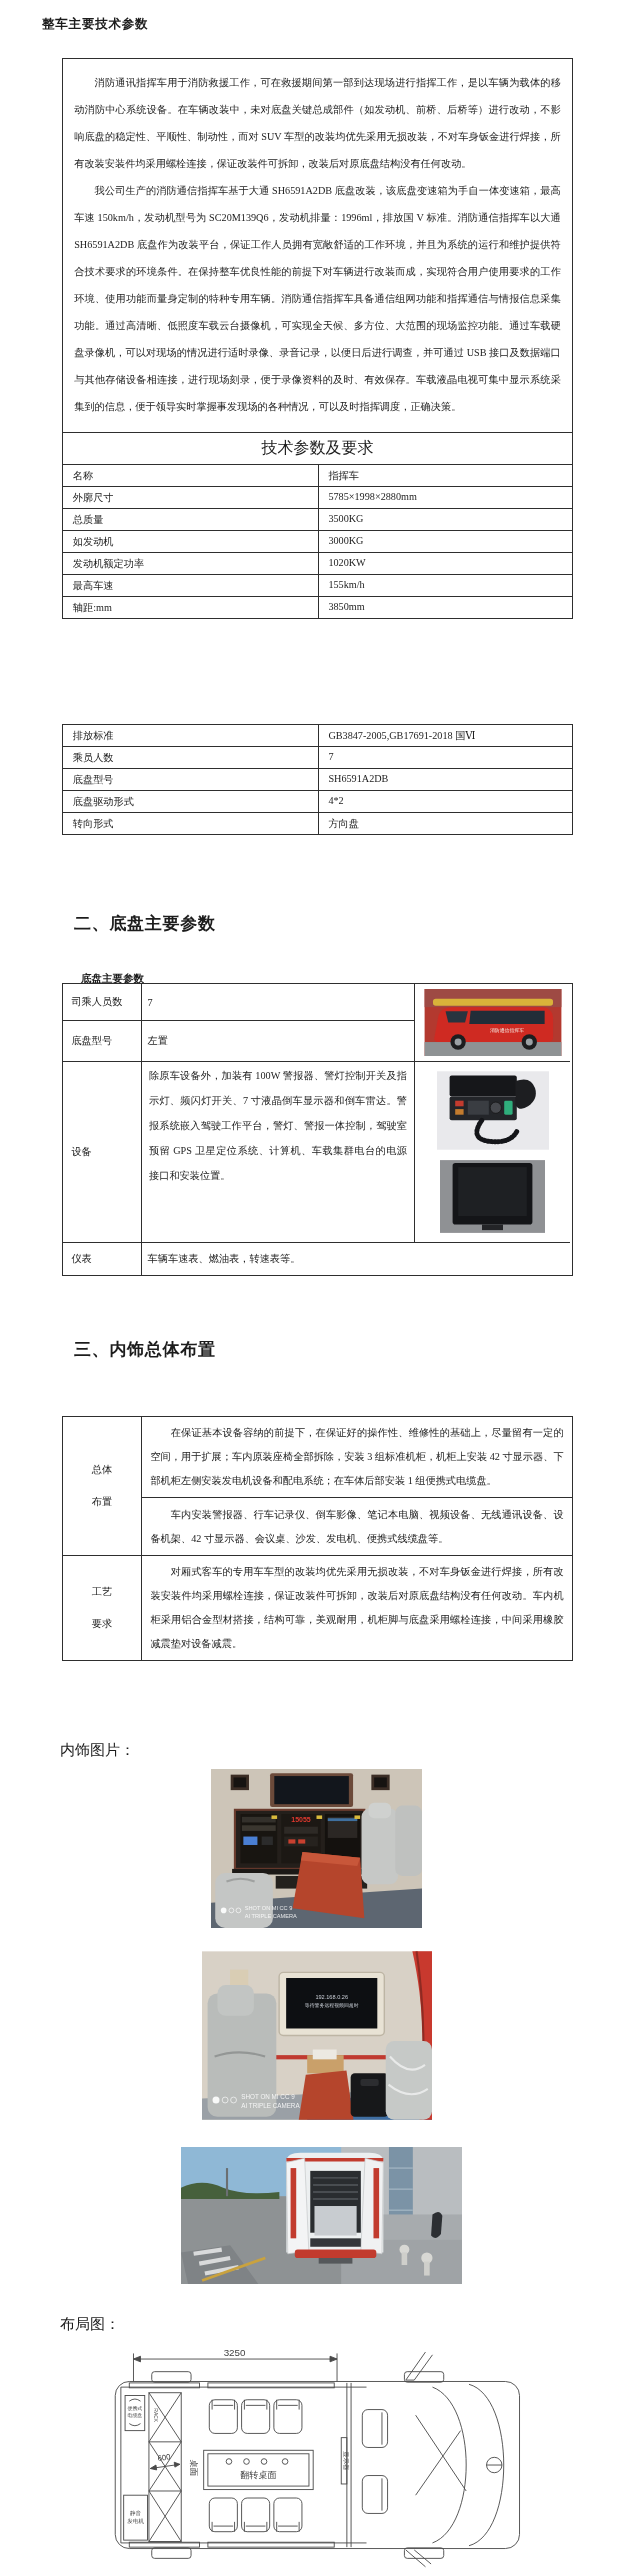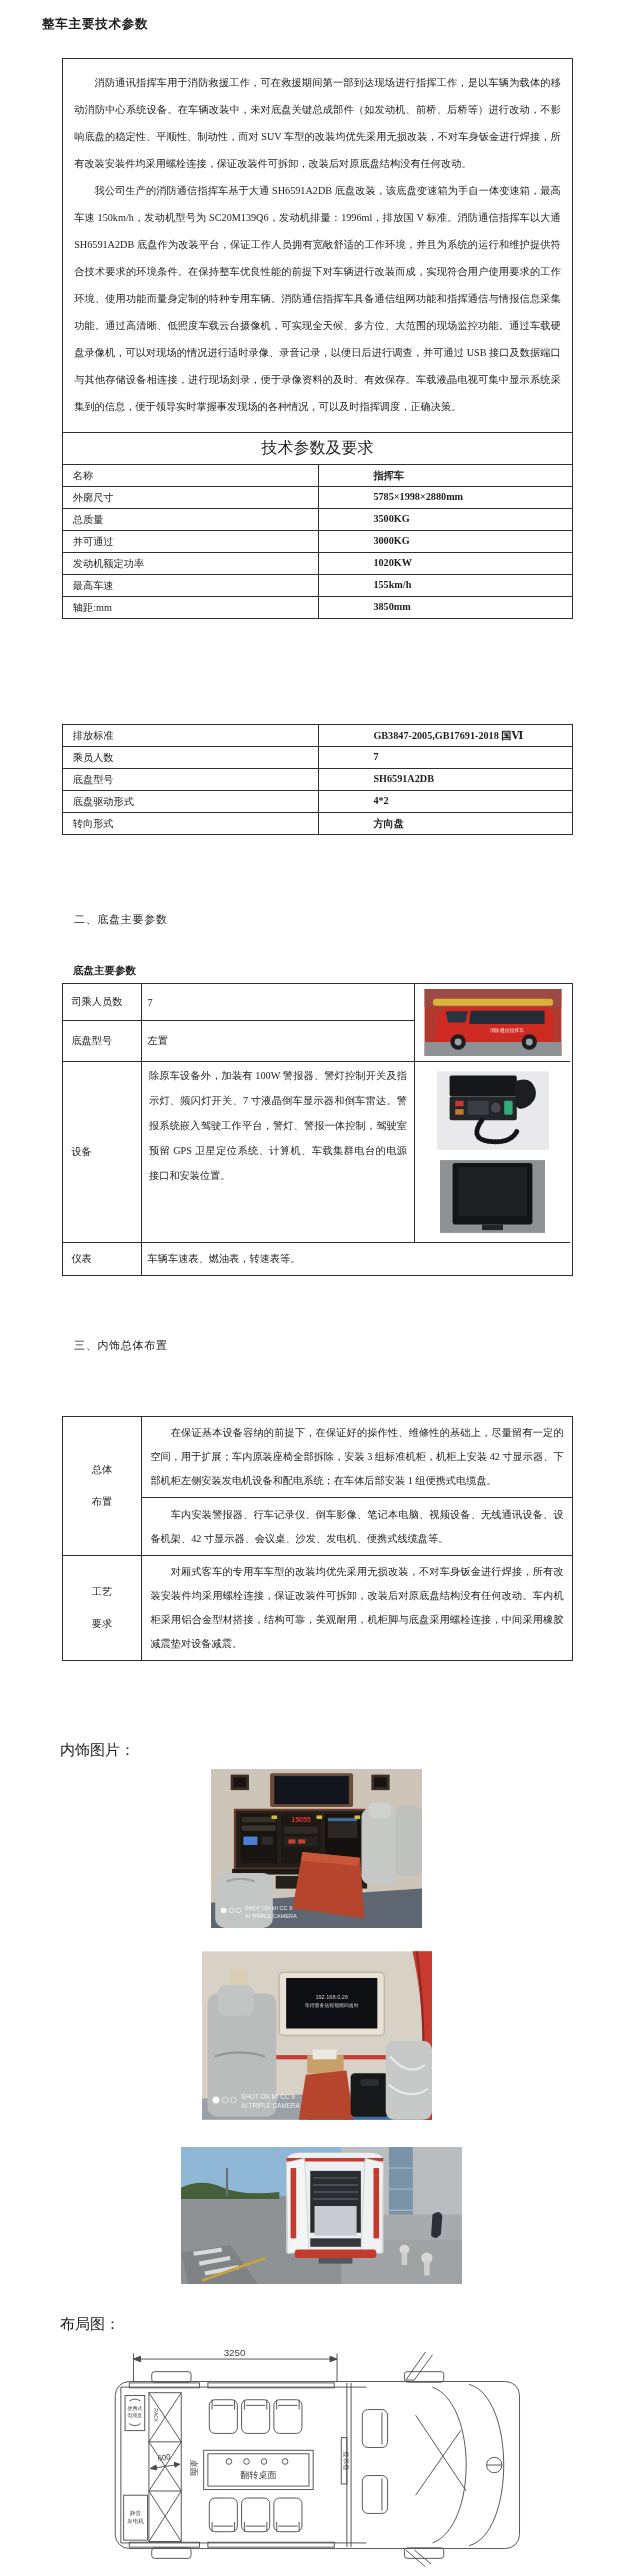--- a/index.html
+++ b/index.html
@@ -4,33 +4,33 @@
 <style>
   html,body { margin:0; padding:0; background:#e9e9e9; }
   .page {
     position:relative; width:632px; height:2576px; margin:0 auto;
     background:#ffffff; color:#1c1c1c;
     font-family:"Liberation Serif","DejaVu Serif",serif;
     overflow:hidden;
   }
   .abs { position:absolute; }
   h1.doc-title { font-size:12.6px; font-weight:bold; margin:0; letter-spacing:0.7px; }
-  h2.sec-title { font-size:11px; font-weight:normal; margin:0; letter-spacing:0.7px; }
-  h3.sub-title { font-size:10.5px; font-weight:bold; margin:4px; }
+  h2.sec-title { font-size:17px; font-weight:bold; margin:0; letter-spacing:0.7px; }
+  h3.sub-title { font-size:10.5px; font-weight:bold; margin:12px; }
   .small-label { font-size:15px;text-align:right; }
 
   
   .tableA { left:62px; top:58px; width:509px; border:1.4px solid #2e2e2e; }
   .tableA .paras { padding:9.8px 11.2px 12.6px 11.2px; border-bottom:1.4px solid #2e2e2e; }
   .tableA .paras p { margin:0; text-indent:2em; font-size:10.2px; line-height:27px; text-align:justify; }
   .tableA .hdr { border-bottom:1.4px solid #2e2e2e; text-align:center; font-size:16px; padding:4.9px 0; }
-  .trow { display:flex; font-size:10.2px;gap:45px; }
+  .trow { display:flex; font-size:10.2px; }
   .trow + .trow { border-top:1.4px solid #2e2e2e; }
   .trow .c1 { width:242px; padding:3.5px 2.8px 3.5px 9.8px; border-right:1.4px solid #2e2e2e; }
-  .trow .c2 { flex:1; padding:3.5px 2.8px 3.5px 9.8px;font-weight:bold; }
+  .trow .c2 { flex:1; padding:3.5px 2.8px 3.5px 9.8px; }
 
   
   .tableB { left:62px; top:724px; width:509px; border:1.4px solid #2e2e2e; }
 
   
   .tableC { left:62px; top:983px; width:509px; border:1.4px solid #2e2e2e;
             display:grid; grid-template-columns:79px 273px 155px; grid-template-rows:37px 41px 181px 32px; font-size:10.2px; }
   .tableC > div { padding:2.8px 5.6px; }
   .cell-lab { display:flex; align-items:center; padding-left:8.4px !important; }
   .br { border-right:1.4px solid #2e2e2e; } .bb { border-bottom:1.4px solid #2e2e2e; }
@@ -73,21 +73,21 @@
     </div>
     <div class="trow">
       <div class="c1">外廓尺寸</div>
       <div class="c2">5785×1998×2880mm</div>
     </div>
     <div class="trow">
       <div class="c1">总质量</div>
       <div class="c2">3500KG</div>
     </div>
     <div class="trow">
-      <div class="c1">并可通过</div>
+      <div class="c1">如发动机</div>
       <div class="c2">3000KG</div>
     </div>
     <div class="trow">
       <div class="c1">发动机额定功率</div>
       <div class="c2">1020KW</div>
     </div>
     <div class="trow">
       <div class="c1">最高车速</div>
       <div class="c2">155km/h</div>
     </div>

